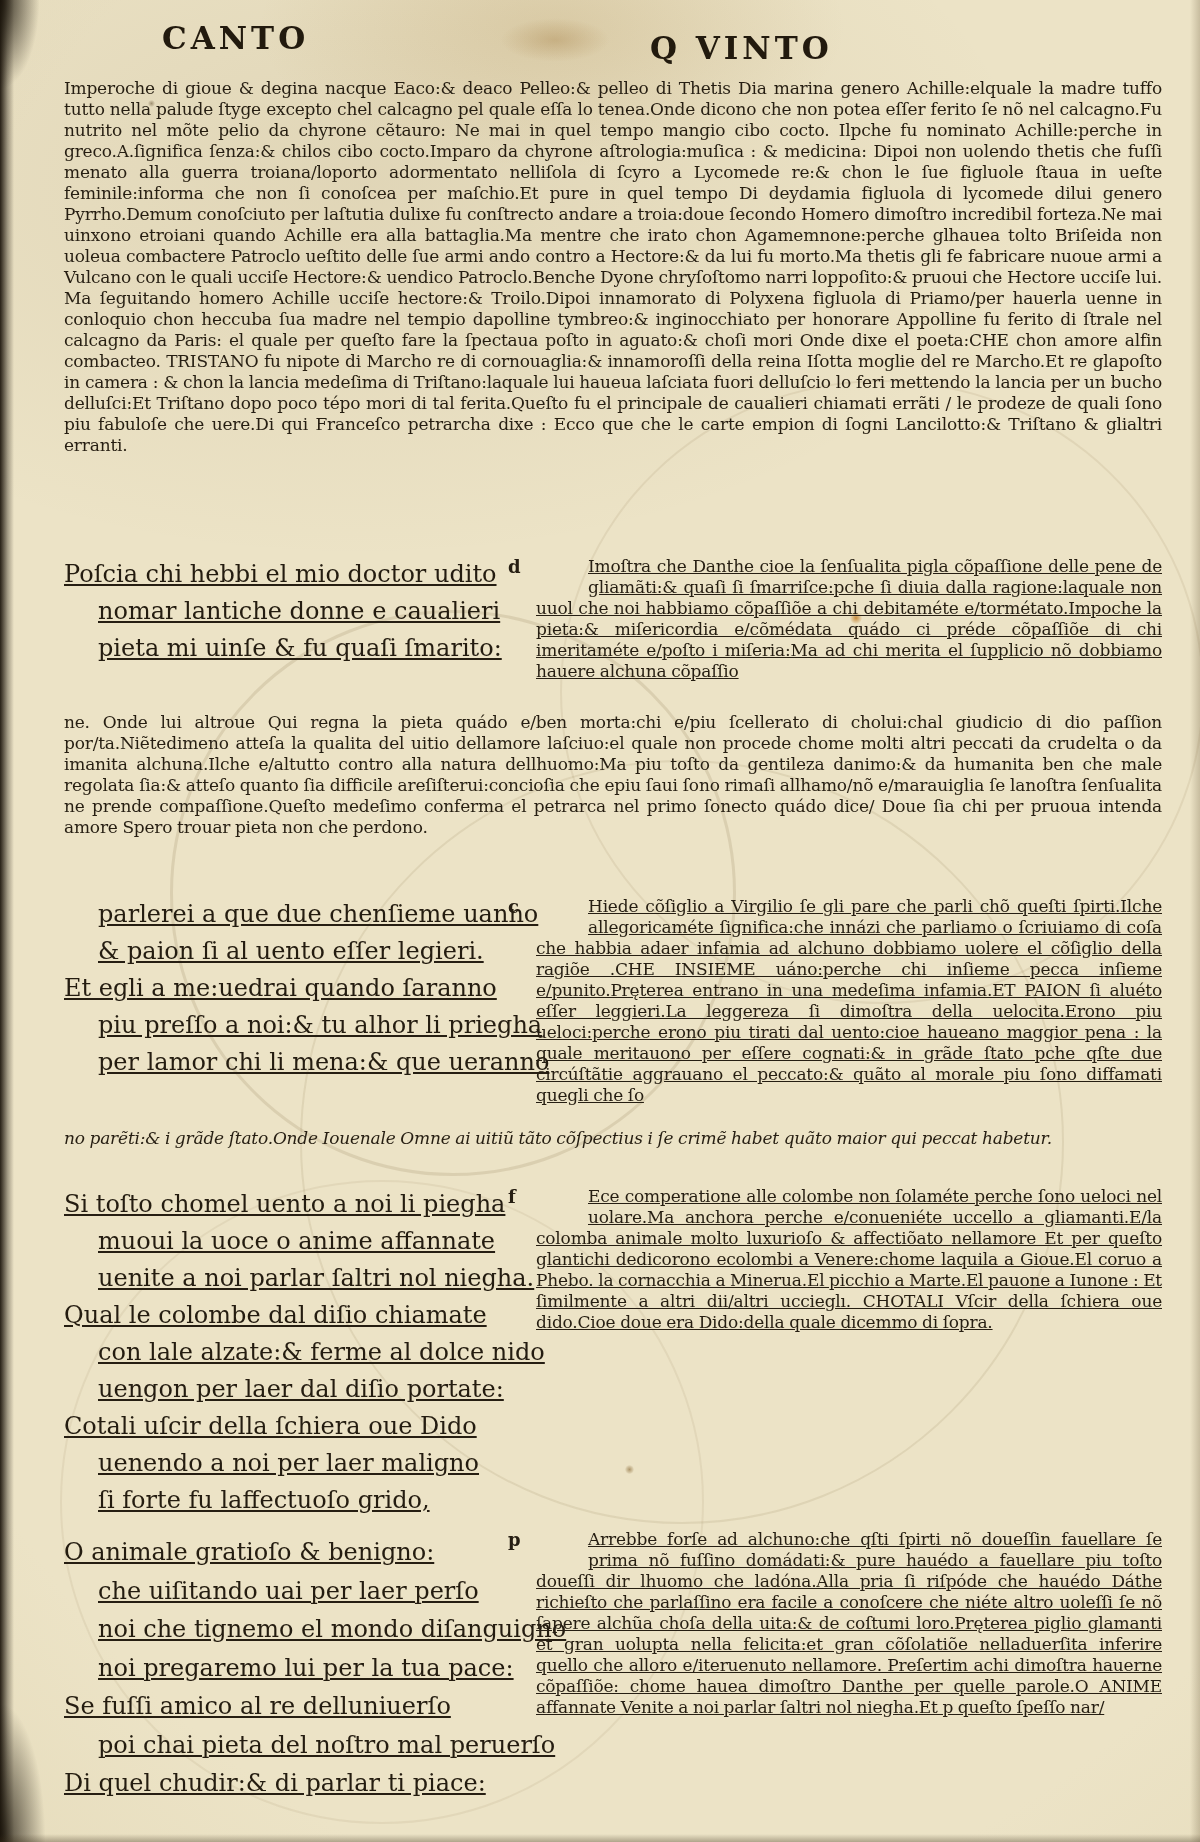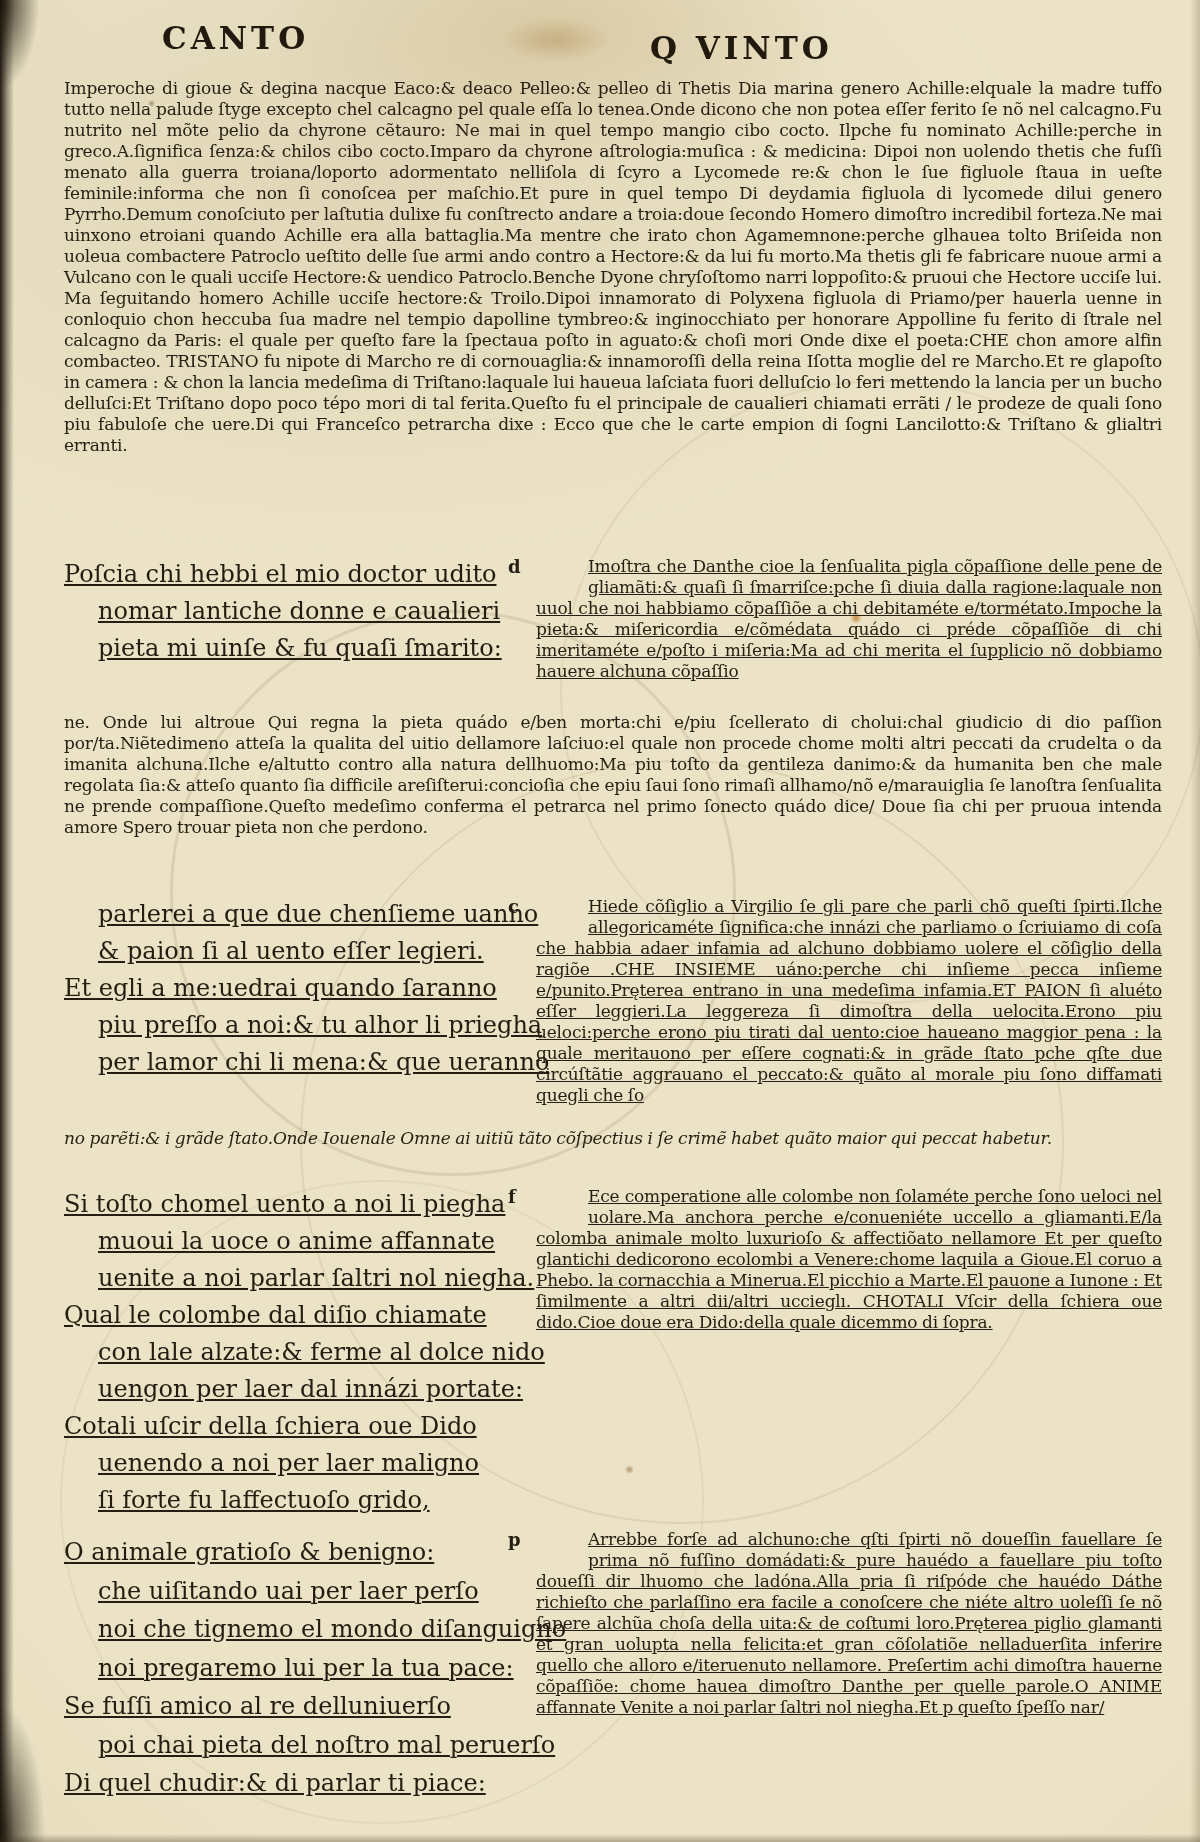--- a/index.html
+++ b/index.html
@@ -130,21 +130,21 @@
   <div class="abs dense" id="line-iouenale">no parẽti:&amp; i grãde ſtato.Onde Iouenale Omne ai uitiũ tãto cõſpectius i ſe crimẽ habet quãto maior qui peccat habetur.</div>
 
   <div class="row" id="row3">
     <div class="vcol">
       <div id="verse3">
         <div class="verse-line">Si toſto chomel uento a noi li piegha</div>
         <div class="verse-line ind">muoui la uoce o anime affannate</div>
         <div class="verse-line ind">uenite a noi parlar ſaltri nol niegha.</div>
         <div class="verse-line">Qual le colombe dal diſio chiamate</div>
         <div class="verse-line ind">con lale alzate:&amp; ferme al dolce nido</div>
-        <div class="verse-line ind">uengon per laer dal innázi portate:</div>
+        <div class="verse-line ind">uengon per laer dal diſio portate:</div>
         <div class="verse-line">Cotali uſcir della ſchiera oue Dido</div>
         <div class="verse-line ind">uenendo a noi per laer maligno</div>
         <div class="verse-line ind">ſi forte fu laffectuoſo grido,</div>
       </div>
       <div id="verse4">
         <div class="verse-line">O animale gratioſo &amp; benigno:</div>
         <div class="verse-line ind">che uiſitando uai per laer perſo</div>
         <div class="verse-line ind">noi che tignemo el mondo diſanguigno</div>
         <div class="verse-line ind">noi pregaremo lui per la tua pace:</div>
         <div class="verse-line">Se fuſſi amico al re delluniuerſo</div>

